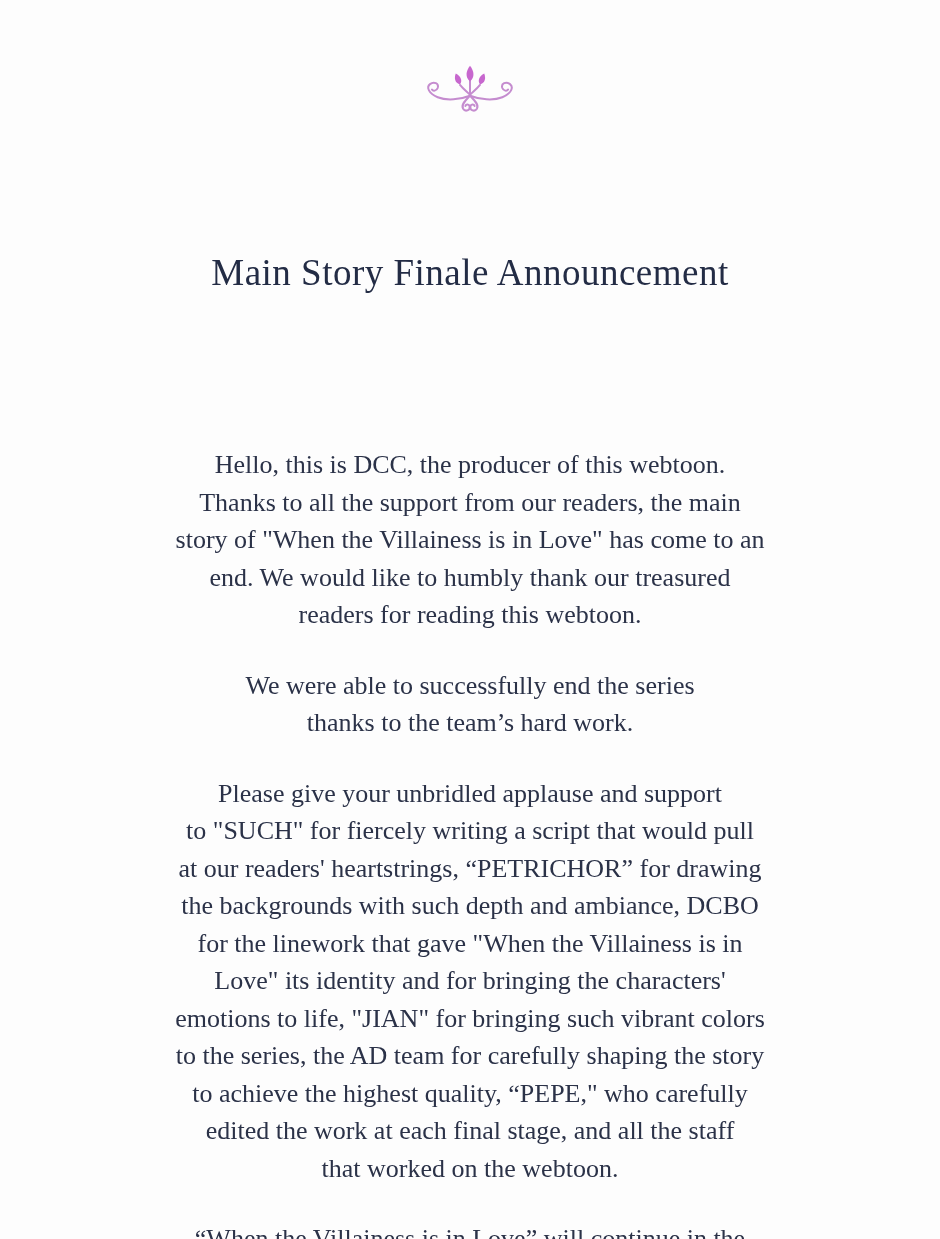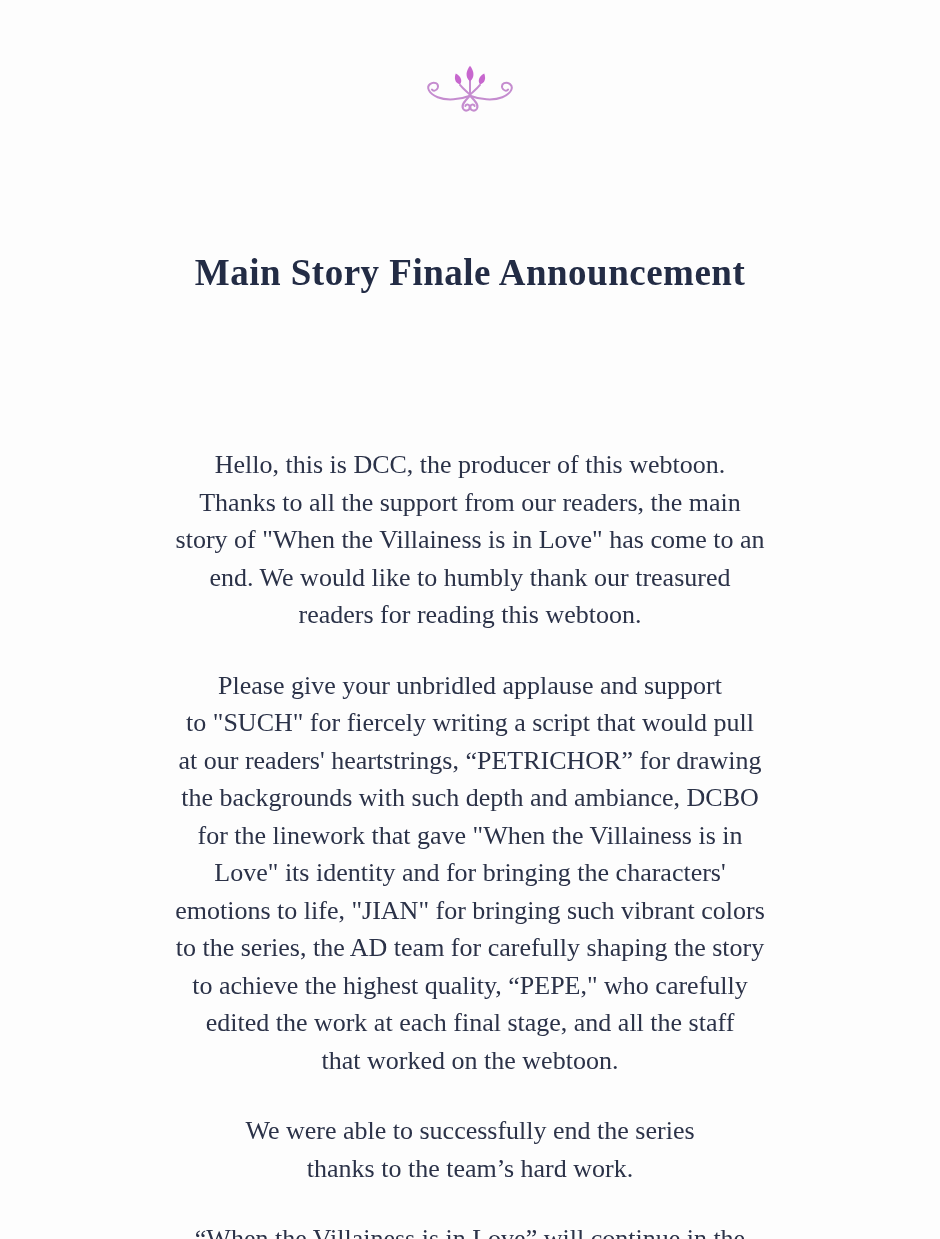--- a/index.html
+++ b/index.html
@@ -17,21 +17,21 @@
     width: 100px;
     height: 56px;
     display: flex;
     align-items: center;
     justify-content: center;
   }
   .title {
     margin: 134px 0 0 0;
     text-align: center;
     font-size: 37px;
-    font-weight: 700;
+    font-weight: 400;
     letter-spacing: 0.5px;
     color: #232c45;
     line-height: 46px;
   }
   .body-text {
     width: 770px;
     margin: 150px auto 0 auto;
     text-align: center;
     font-size: 26px;
     line-height: 37.5px;
@@ -77,29 +77,29 @@
   </div>
 
   <h1 class="title">Main Story Finale Announcement</h1>
 
   <div class="body-text">
     <p>Hello, this is DCC, the producer of this webtoon.
 Thanks to all the support from our readers, the main
 story of "When the Villainess is in Love" has come to an
 end. We would like to humbly thank our treasured
 readers for reading this webtoon.</p>
+    <p>We were able to successfully end the series
+thanks to the team’s hard work.</p>
     <p>Please give your unbridled applause and support
 to "SUCH" for fiercely writing a script that would pull
 at our readers' heartstrings, “PETRICHOR” for drawing
 the backgrounds with such depth and ambiance, DCBO
 for the linework that gave "When the Villainess is in
 Love" its identity and for bringing the characters'
 emotions to life, "JIAN" for bringing such vibrant colors
 to the series, the AD team for carefully shaping the story
 to achieve the highest quality, “PEPE," who carefully
 edited the work at each final stage, and all the staff
 that worked on the webtoon.</p>
-    <p>We were able to successfully end the series
-thanks to the team’s hard work.</p>
     <p>“When the Villainess is in Love” will continue in the</p>
   </div>
 
 </div>
 
 </body></html>

